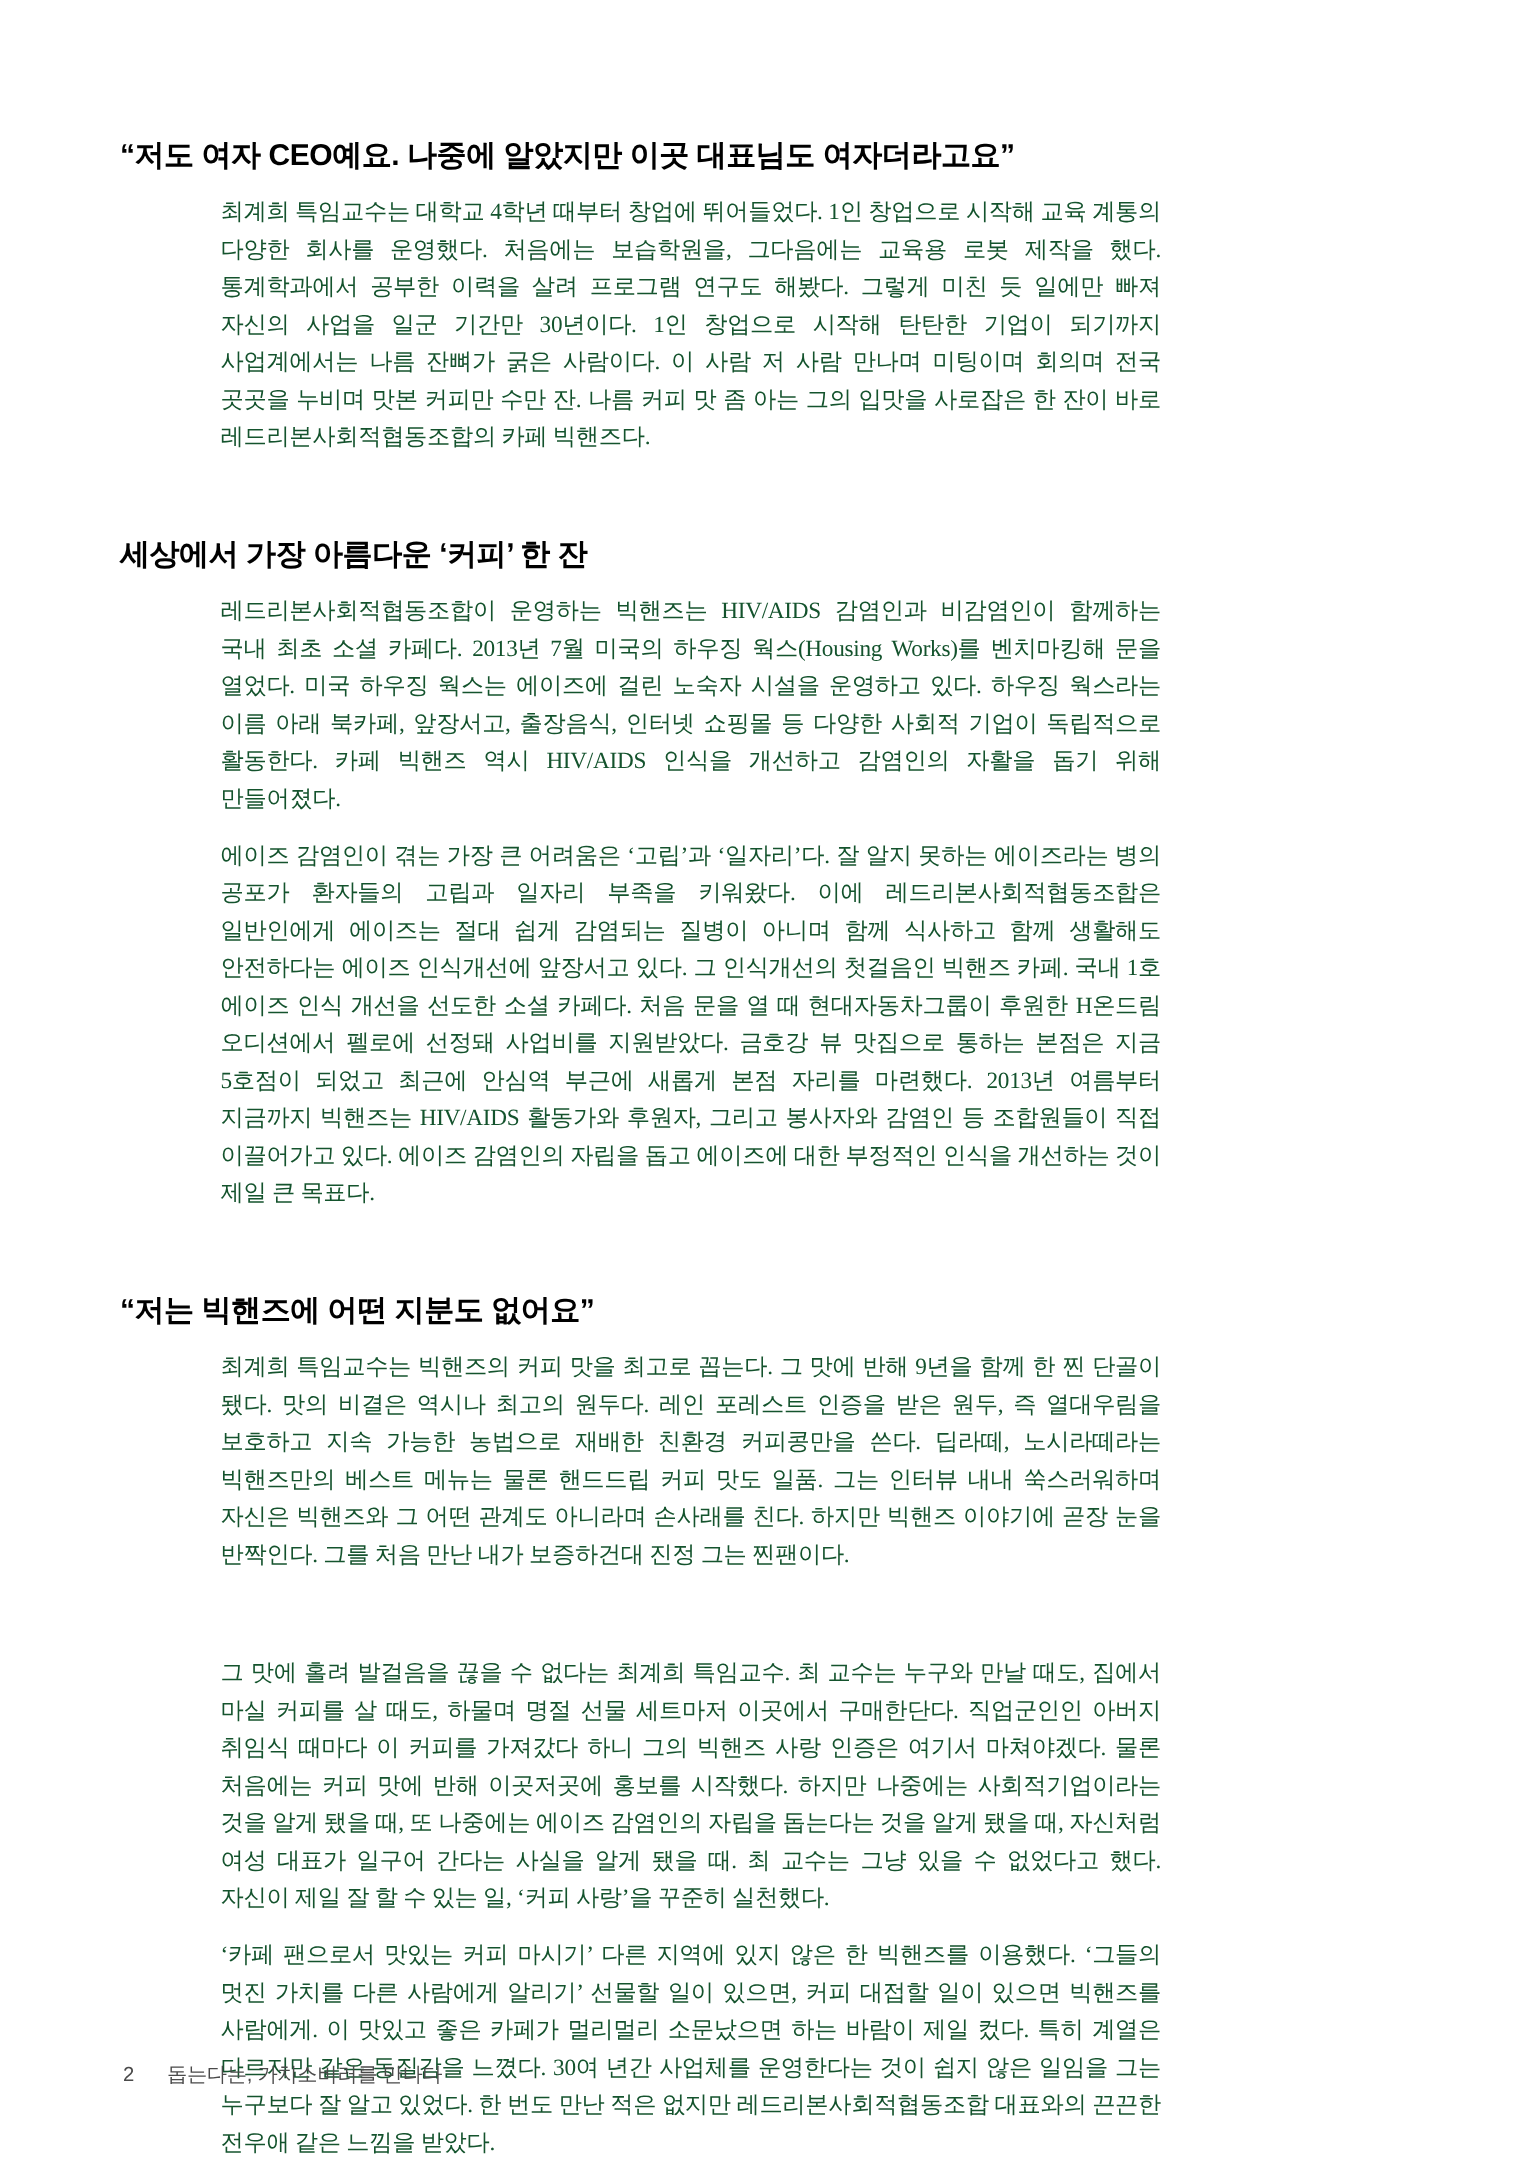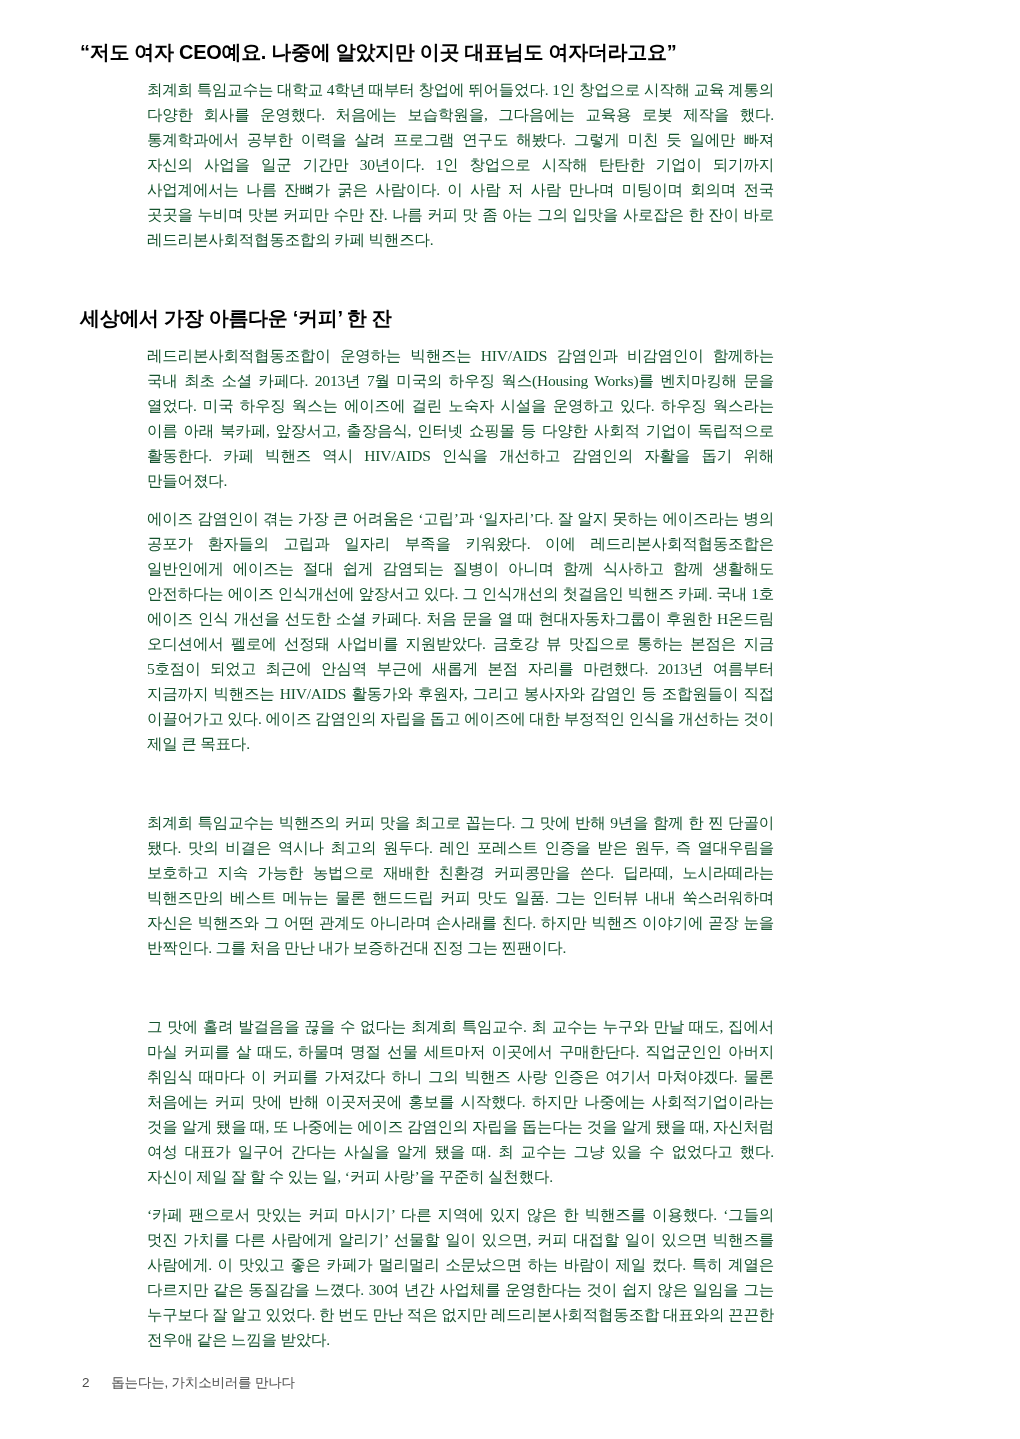--- a/index.html
+++ b/index.html
@@ -41,21 +41,21 @@
     line-height: 25px;
     text-align: justify;
     letter-spacing: -0.2px;
     word-break: keep-all;
     margin: 0 0 13px 0;
     color: #14532d;
   }
   .section + .section {
     margin-top: 54px;
   }
-  .sec-1 { padding-top: 40px; }
+  .sec-1 { padding-top: 92px; }
   .footer {
     position: absolute;
     left: 82px;
     top: 1374px;
     display: flex;
     align-items: baseline;
     gap: 22px;
     font-family: "Liberation Sans", sans-serif;
     font-size: 13.5px;
     color: #4a4a4a;
@@ -79,20 +79,21 @@
 
   <div class="section">
     <h2 class="section-heading">세상에서 가장 아름다운 ‘커피’ 한 잔</h2>
     <div class="section-body">
       <p class="body-paragraph">레드리본사회적협동조합이 운영하는 빅핸즈는 HIV/AIDS 감염인과 비감염인이 함께하는 국내 최초 소셜 카페다. 2013년 7월 미국의 하우징 웍스(Housing Works)를 벤치마킹해 문을 열었다. 미국 하우징 웍스는 에이즈에 걸린 노숙자 시설을 운영하고 있다. 하우징 웍스라는 이름 아래 북카페, 앞장서고, 출장음식, 인터넷 쇼핑몰 등 다양한 사회적 기업이 독립적으로 활동한다. 카페 빅핸즈 역시 HIV/AIDS 인식을 개선하고 감염인의 자활을 돕기 위해 만들어졌다.</p>
       <p class="body-paragraph">에이즈 감염인이 겪는 가장 큰 어려움은 ‘고립’과 ‘일자리’다. 잘 알지 못하는 에이즈라는 병의 공포가 환자들의 고립과 일자리 부족을 키워왔다. 이에 레드리본사회적협동조합은 일반인에게 에이즈는 절대 쉽게 감염되는 질병이 아니며 함께 식사하고 함께 생활해도 안전하다는 에이즈 인식개선에 앞장서고 있다. 그 인식개선의 첫걸음인 빅핸즈 카페. 국내 1호 에이즈 인식 개선을 선도한 소셜 카페다. 처음 문을 열 때 현대자동차그룹이 후원한 H온드림 오디션에서 펠로에 선정돼 사업비를 지원받았다. 금호강 뷰 맛집으로 통하는 본점은 지금 5호점이 되었고 최근에 안심역 부근에 새롭게 본점 자리를 마련했다. 2013년 여름부터 지금까지 빅핸즈는 HIV/AIDS 활동가와 후원자, 그리고 봉사자와 감염인 등 조합원들이 직접 이끌어가고 있다. 에이즈 감염인의 자립을 돕고 에이즈에 대한 부정적인 인식을 개선하는 것이 제일 큰 목표다.</p>
     </div>
   </div>
 
   <div class="section">
+    <h2 class="section-heading">“저는 빅핸즈에 어떤 지분도 없어요”</h2>
     <div class="section-body">
       <p class="body-paragraph">최계희 특임교수는 빅핸즈의 커피 맛을 최고로 꼽는다. 그 맛에 반해 9년을 함께 한 찐 단골이 됐다. 맛의 비결은 역시나 최고의 원두다. 레인 포레스트 인증을 받은 원두, 즉 열대우림을 보호하고 지속 가능한 농법으로 재배한 친환경 커피콩만을 쓴다. 딥라떼, 노시라떼라는 빅핸즈만의 베스트 메뉴는 물론 핸드드립 커피 맛도 일품. 그는 인터뷰 내내 쑥스러워하며 자신은 빅핸즈와 그 어떤 관계도 아니라며 손사래를 친다. 하지만 빅핸즈 이야기에 곧장 눈을 반짝인다. 그를 처음 만난 내가 보증하건대 진정 그는 찐팬이다.</p>
     </div>
   </div>
 
   <div class="section">
     <div class="section-body">
       <p class="body-paragraph">그 맛에 홀려 발걸음을 끊을 수 없다는 최계희 특임교수. 최 교수는 누구와 만날 때도, 집에서 마실 커피를 살 때도, 하물며 명절 선물 세트마저 이곳에서 구매한단다. 직업군인인 아버지 취임식 때마다 이 커피를 가져갔다 하니 그의 빅핸즈 사랑 인증은 여기서 마쳐야겠다. 물론 처음에는 커피 맛에 반해 이곳저곳에 홍보를 시작했다. 하지만 나중에는 사회적기업이라는 것을 알게 됐을 때, 또 나중에는 에이즈 감염인의 자립을 돕는다는 것을 알게 됐을 때, 자신처럼 여성 대표가 일구어 간다는 사실을 알게 됐을 때. 최 교수는 그냥 있을 수 없었다고 했다. 자신이 제일 잘 할 수 있는 일, ‘커피 사랑’을 꾸준히 실천했다.</p>
       <p class="body-paragraph">‘카페 팬으로서 맛있는 커피 마시기’ 다른 지역에 있지 않은 한 빅핸즈를 이용했다. ‘그들의 멋진 가치를 다른 사람에게 알리기’ 선물할 일이 있으면, 커피 대접할 일이 있으면 빅핸즈를 사람에게. 이 맛있고 좋은 카페가 멀리멀리 소문났으면 하는 바람이 제일 컸다. 특히 계열은 다르지만 같은 동질감을 느꼈다. 30여 년간 사업체를 운영한다는 것이 쉽지 않은 일임을 그는 누구보다 잘 알고 있었다. 한 번도 만난 적은 없지만 레드리본사회적협동조합 대표와의 끈끈한 전우애 같은 느낌을 받았다.</p>
     </div>

